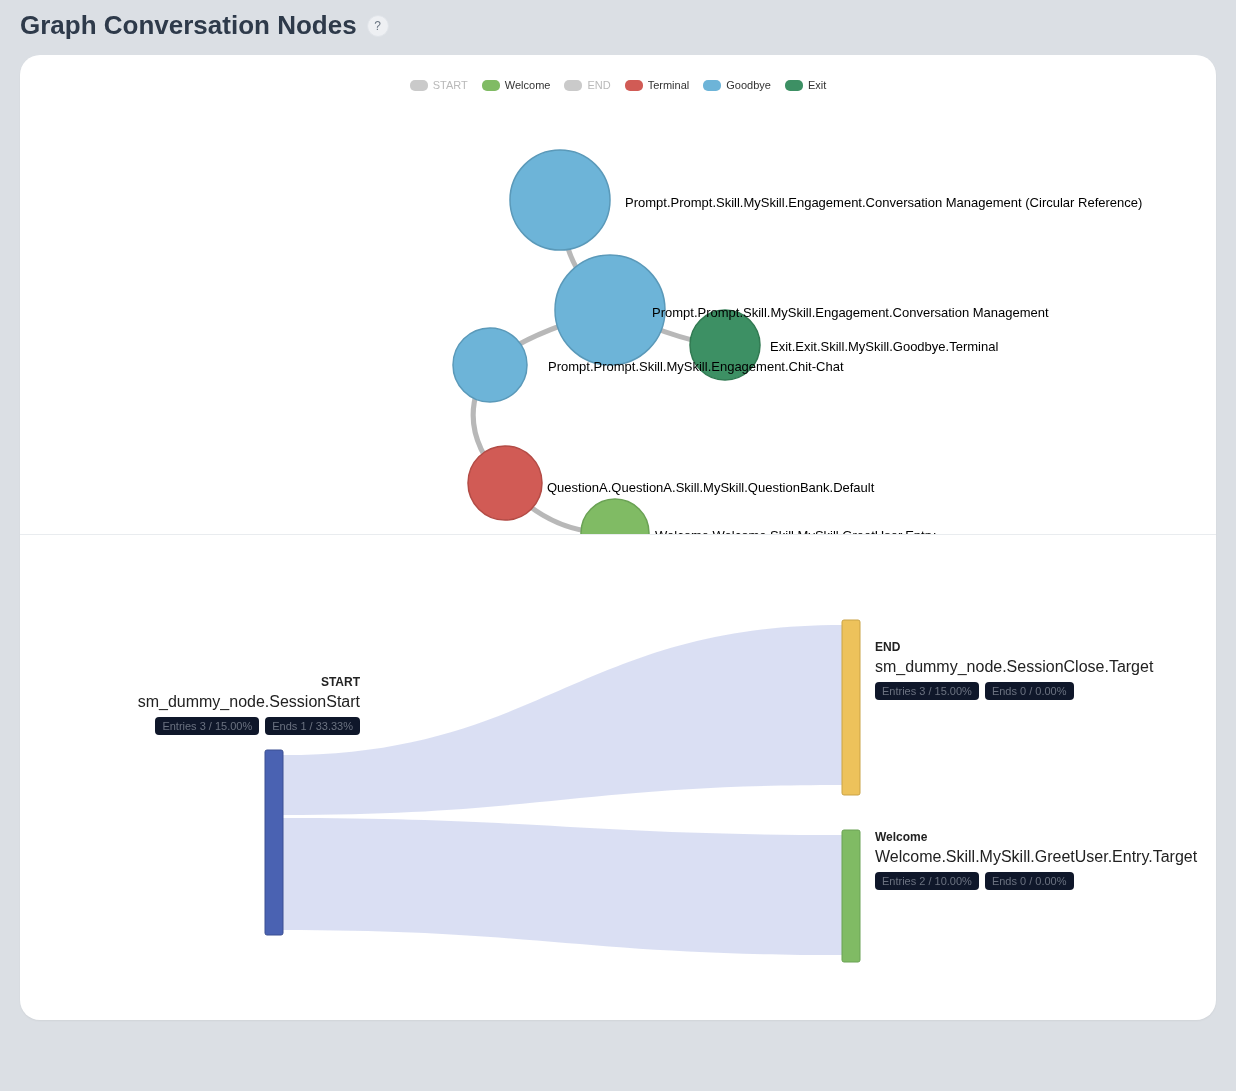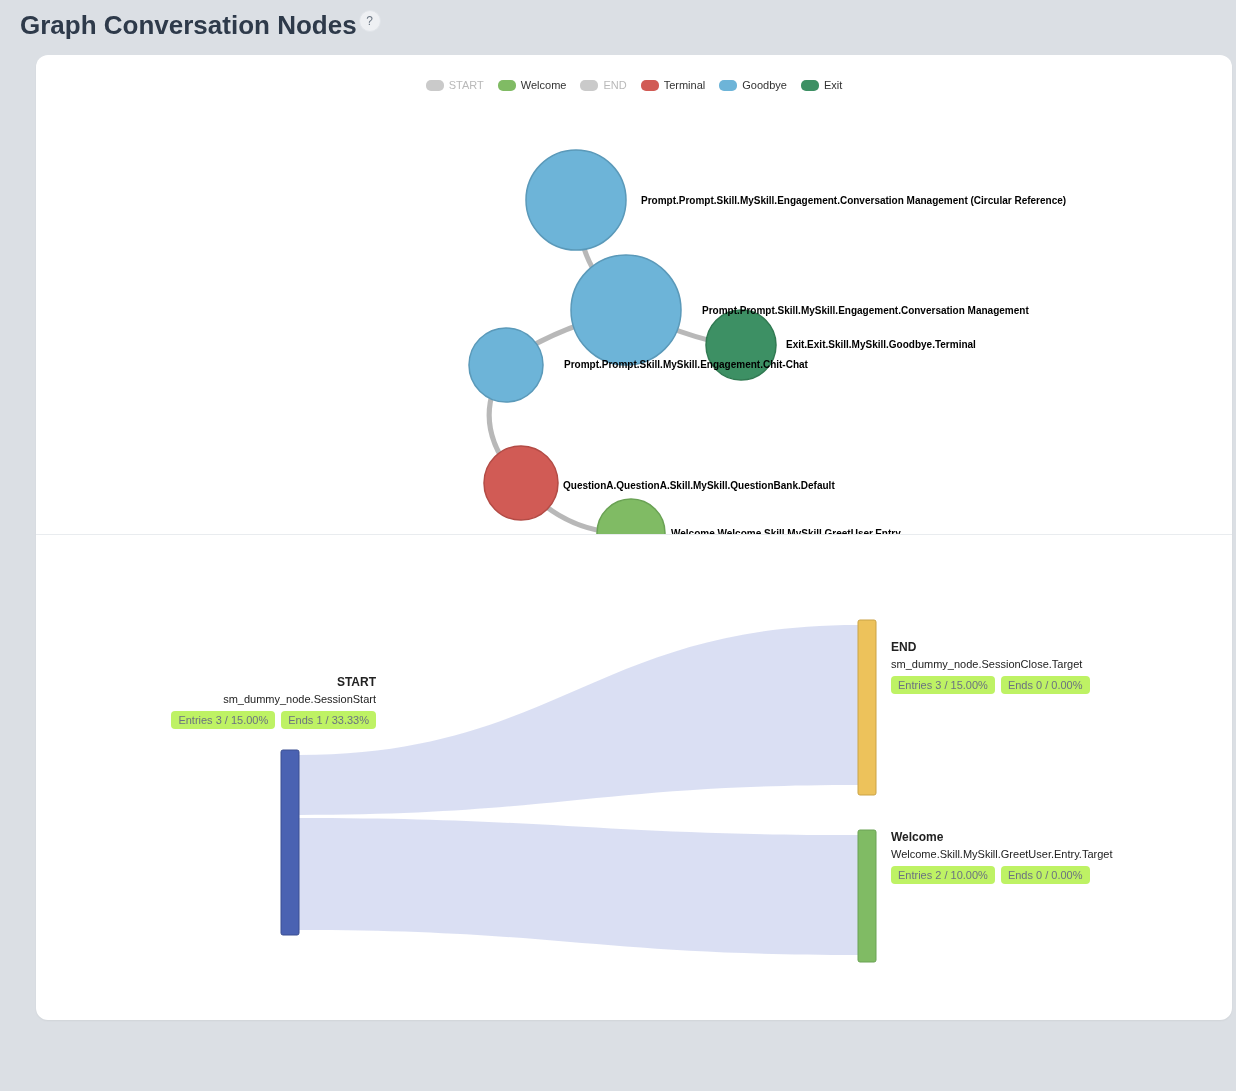--- a/index.html
+++ b/index.html
@@ -5,44 +5,44 @@
   * { box-sizing: border-box; margin: 0; padding: 0; }
   body {
     background: #dbdfe4;
     font-family: -apple-system, BlinkMacSystemFont, "Segoe UI", Helvetica, Arial, sans-serif;
     width: 1236px;
     min-height: 1091px;
     padding: 10px 20px 20px 20px;
   }
   .title-row {
     display: flex;
-    gap: 2px;
+    align-items: center;
+    gap: 10px;
     margin-bottom: 14px;
   }
   h1 {
     font-size: 26px;
     font-weight: 700;
     color: #2e3a4a;
   }
   .help-badge {
     width: 22px; height: 22px;
     border-radius: 50%;
     background: #eef0f3;
     display: flex; align-items: center; justify-content: center;
     font-size: 12px;
     color: #6b7683;
     border: 1px solid #e0e4e9;
     cursor: pointer;
   }
   .card {
     background: #fff;
-    border-radius: 12px;
+    border-radius: 20px;
     box-shadow: 0 1px 2px rgba(0,0,0,0.05);
     width: 100%;
-    margin-left: 16px;
   }
   .bubble-area {
     position: relative;
     height: 480px;
     border-bottom: 1px solid #e9ecef;
     overflow: hidden;
   }
   .legend {
     display: flex;
     gap: 14px;
@@ -53,41 +53,41 @@
   }
   .legend-item { display: flex; align-items: center; gap: 5px; cursor: pointer; }
   .legend-item.muted { color: #b9b9b9; }
   .swatch {
     width: 18px; height: 11px;
     border-radius: 5px;
   }
   .graph-svg { position:absolute; top:0; left:0; }
   .node-label {
     position: absolute;
-    font-size: 10px;
-    font-weight: 700;
+    font-size: 13px;
+    font-weight: 400;
     color: #000;
     white-space: nowrap;
   }
 
   .sankey-area {
     position: relative;
     height: 485px;
   }
   .sankey-svg { position:absolute; top:0; left:0; }
   .sankey-label {
     position: absolute;
     font-size: 12px;
     color: #222;
   }
   .sankey-label .nm { font-weight: 700; font-size: 12px; }
-  .sankey-label .sub { font-size: 11px; margin-top: 4px; color: #222; }
+  .sankey-label .sub { font-size: 16px; margin-top: 4px; color: #222; }
   .pillrow { margin-top: 6px; display:flex; gap:6px; }
   .pill {
-    background: #bef264;
+    background: #0f172a;
     color: #6b7280;
     border-radius: 4px;
     padding: 3px 7px;
     font-size: 11px;
   }
 </style>
 </head>
 <body>
 
 <div class="title-row">
@@ -131,21 +131,21 @@
 
       <circle cx="540" cy="145" r="50" stroke="#5a99b9" stroke-width="1.5" fill="#6db4d8"></circle>
       <circle cx="590" cy="255" r="55" stroke="#5a99b9" stroke-width="1.5" fill="#6db4d8"></circle>
       <circle cx="705" cy="290" r="35" stroke="#317a52" stroke-width="1.5" fill="#3d9064"></circle>
       <circle cx="470" cy="310" r="37" stroke="#5a99b9" stroke-width="1.5" fill="#6db4d8"></circle>
       <circle cx="485" cy="428" r="37" stroke="#b34b45" stroke-width="1.5" fill="#d15b55"></circle>
       <circle cx="595" cy="478" r="34" stroke="#6aa254" stroke-width="1.5" fill="#80bb64"></circle>
     </svg>
 
     <div class="node-label" style="left:605px; top:140px;">Prompt.Prompt.Skill.MySkill.Engagement.Conversation Management (Circular Reference)</div>
-    <div class="node-label" style="left:666px; top:250px;">Prompt.Prompt.Skill.MySkill.Engagement.Conversation Management</div>
+    <div class="node-label" style="left:632px; top:250px;">Prompt.Prompt.Skill.MySkill.Engagement.Conversation Management</div>
     <div class="node-label" style="left:750px; top:284px;">Exit.Exit.Skill.MySkill.Goodbye.Terminal</div>
     <div class="node-label" style="left:528px; top:304px;">Prompt.Prompt.Skill.MySkill.Engagement.Chit-Chat</div>
     <div class="node-label" style="left:527px; top:425px;">QuestionA.QuestionA.Skill.MySkill.QuestionBank.Default</div>
     <div class="node-label" style="left:635px; top:473px;">Welcome.Welcome.Skill.MySkill.GreetUser.Entry</div>
   </div>
 
   <div class="sankey-area">
     <svg class="sankey-svg" width="1156" height="485">
 
       <path d="M 263 220 C 520 220 560 90 822 90 L 822 250 C 560 250 520 280 263 280 Z" opacity="0.9" fill="#d6dbf2"></path>

